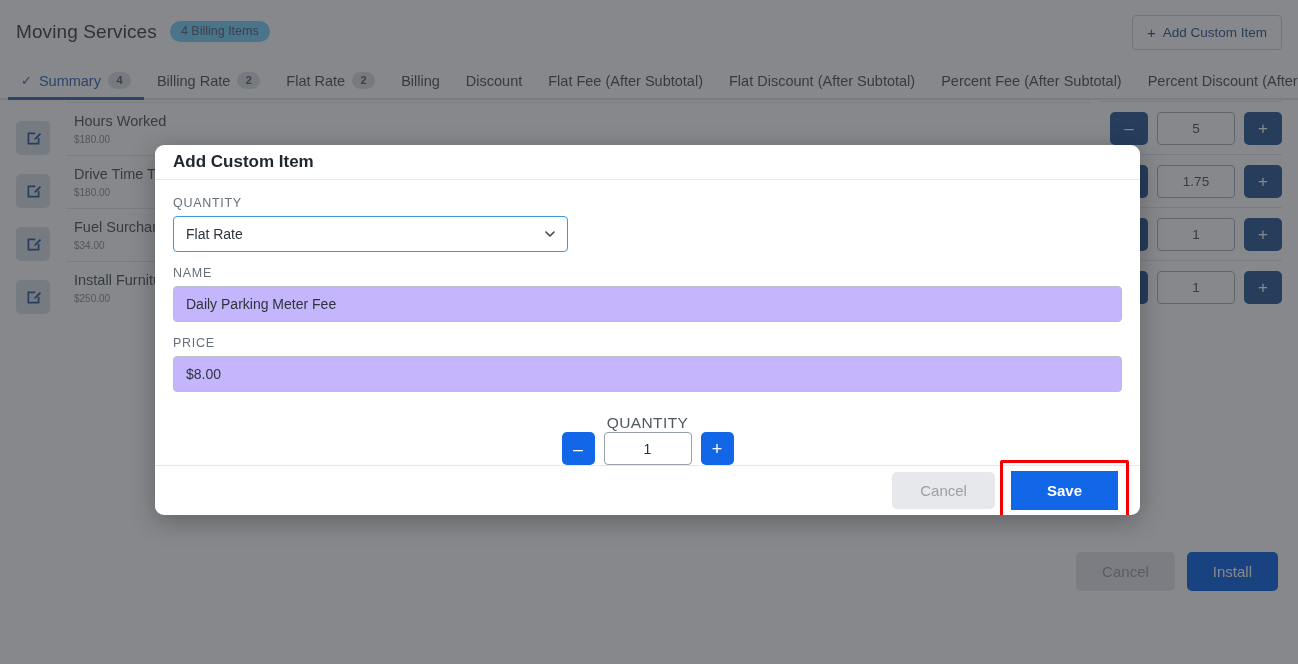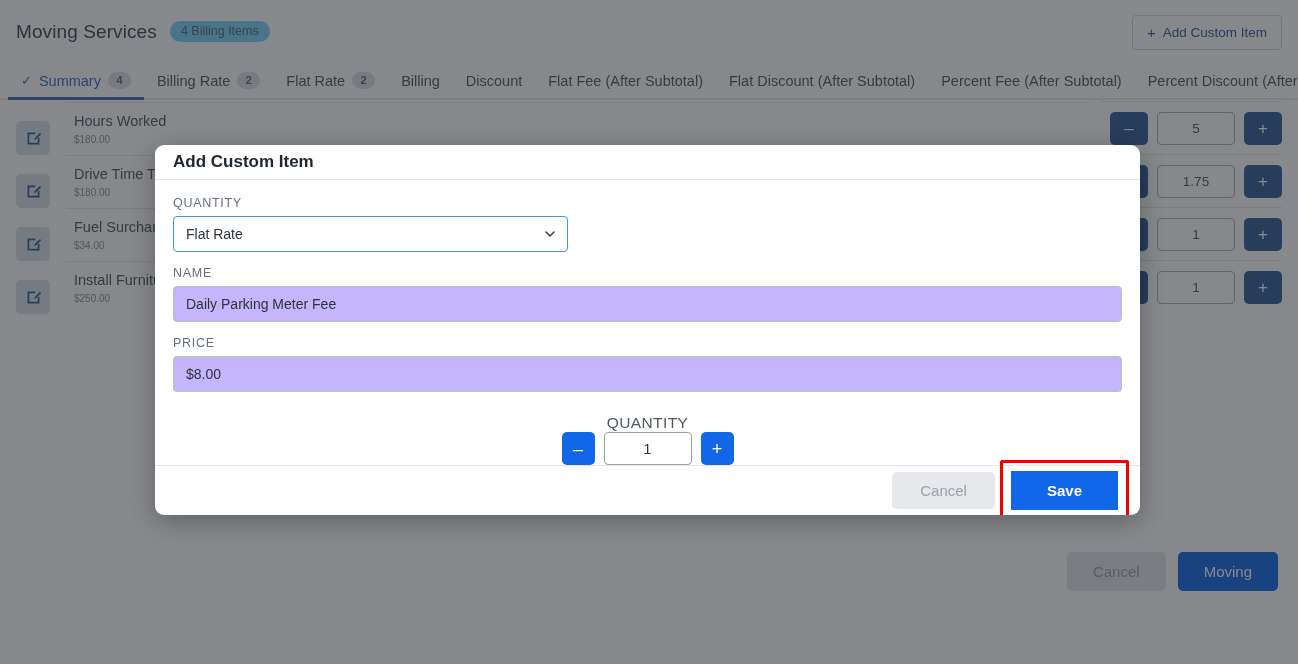--- a/index.html
+++ b/index.html
@@ -310,21 +310,21 @@
           <div class="row-qty">
             <div class="stp">–</div>
             <div class="qty-box">1</div>
             <div class="stp">+</div>
           </div>
         </div>
       </div>
 
     <div class="page-actions">
       <button class="btn-cancel-page">Cancel</button>
-      <button class="btn-confirm">Moving</button>
+      <button class="btn-confirm">Install</button>
     </div>
 
   </div>
 </div>
 
 <div id="overlay"></div>
 
 <div id="modal">
 
   <div class="m-head">

